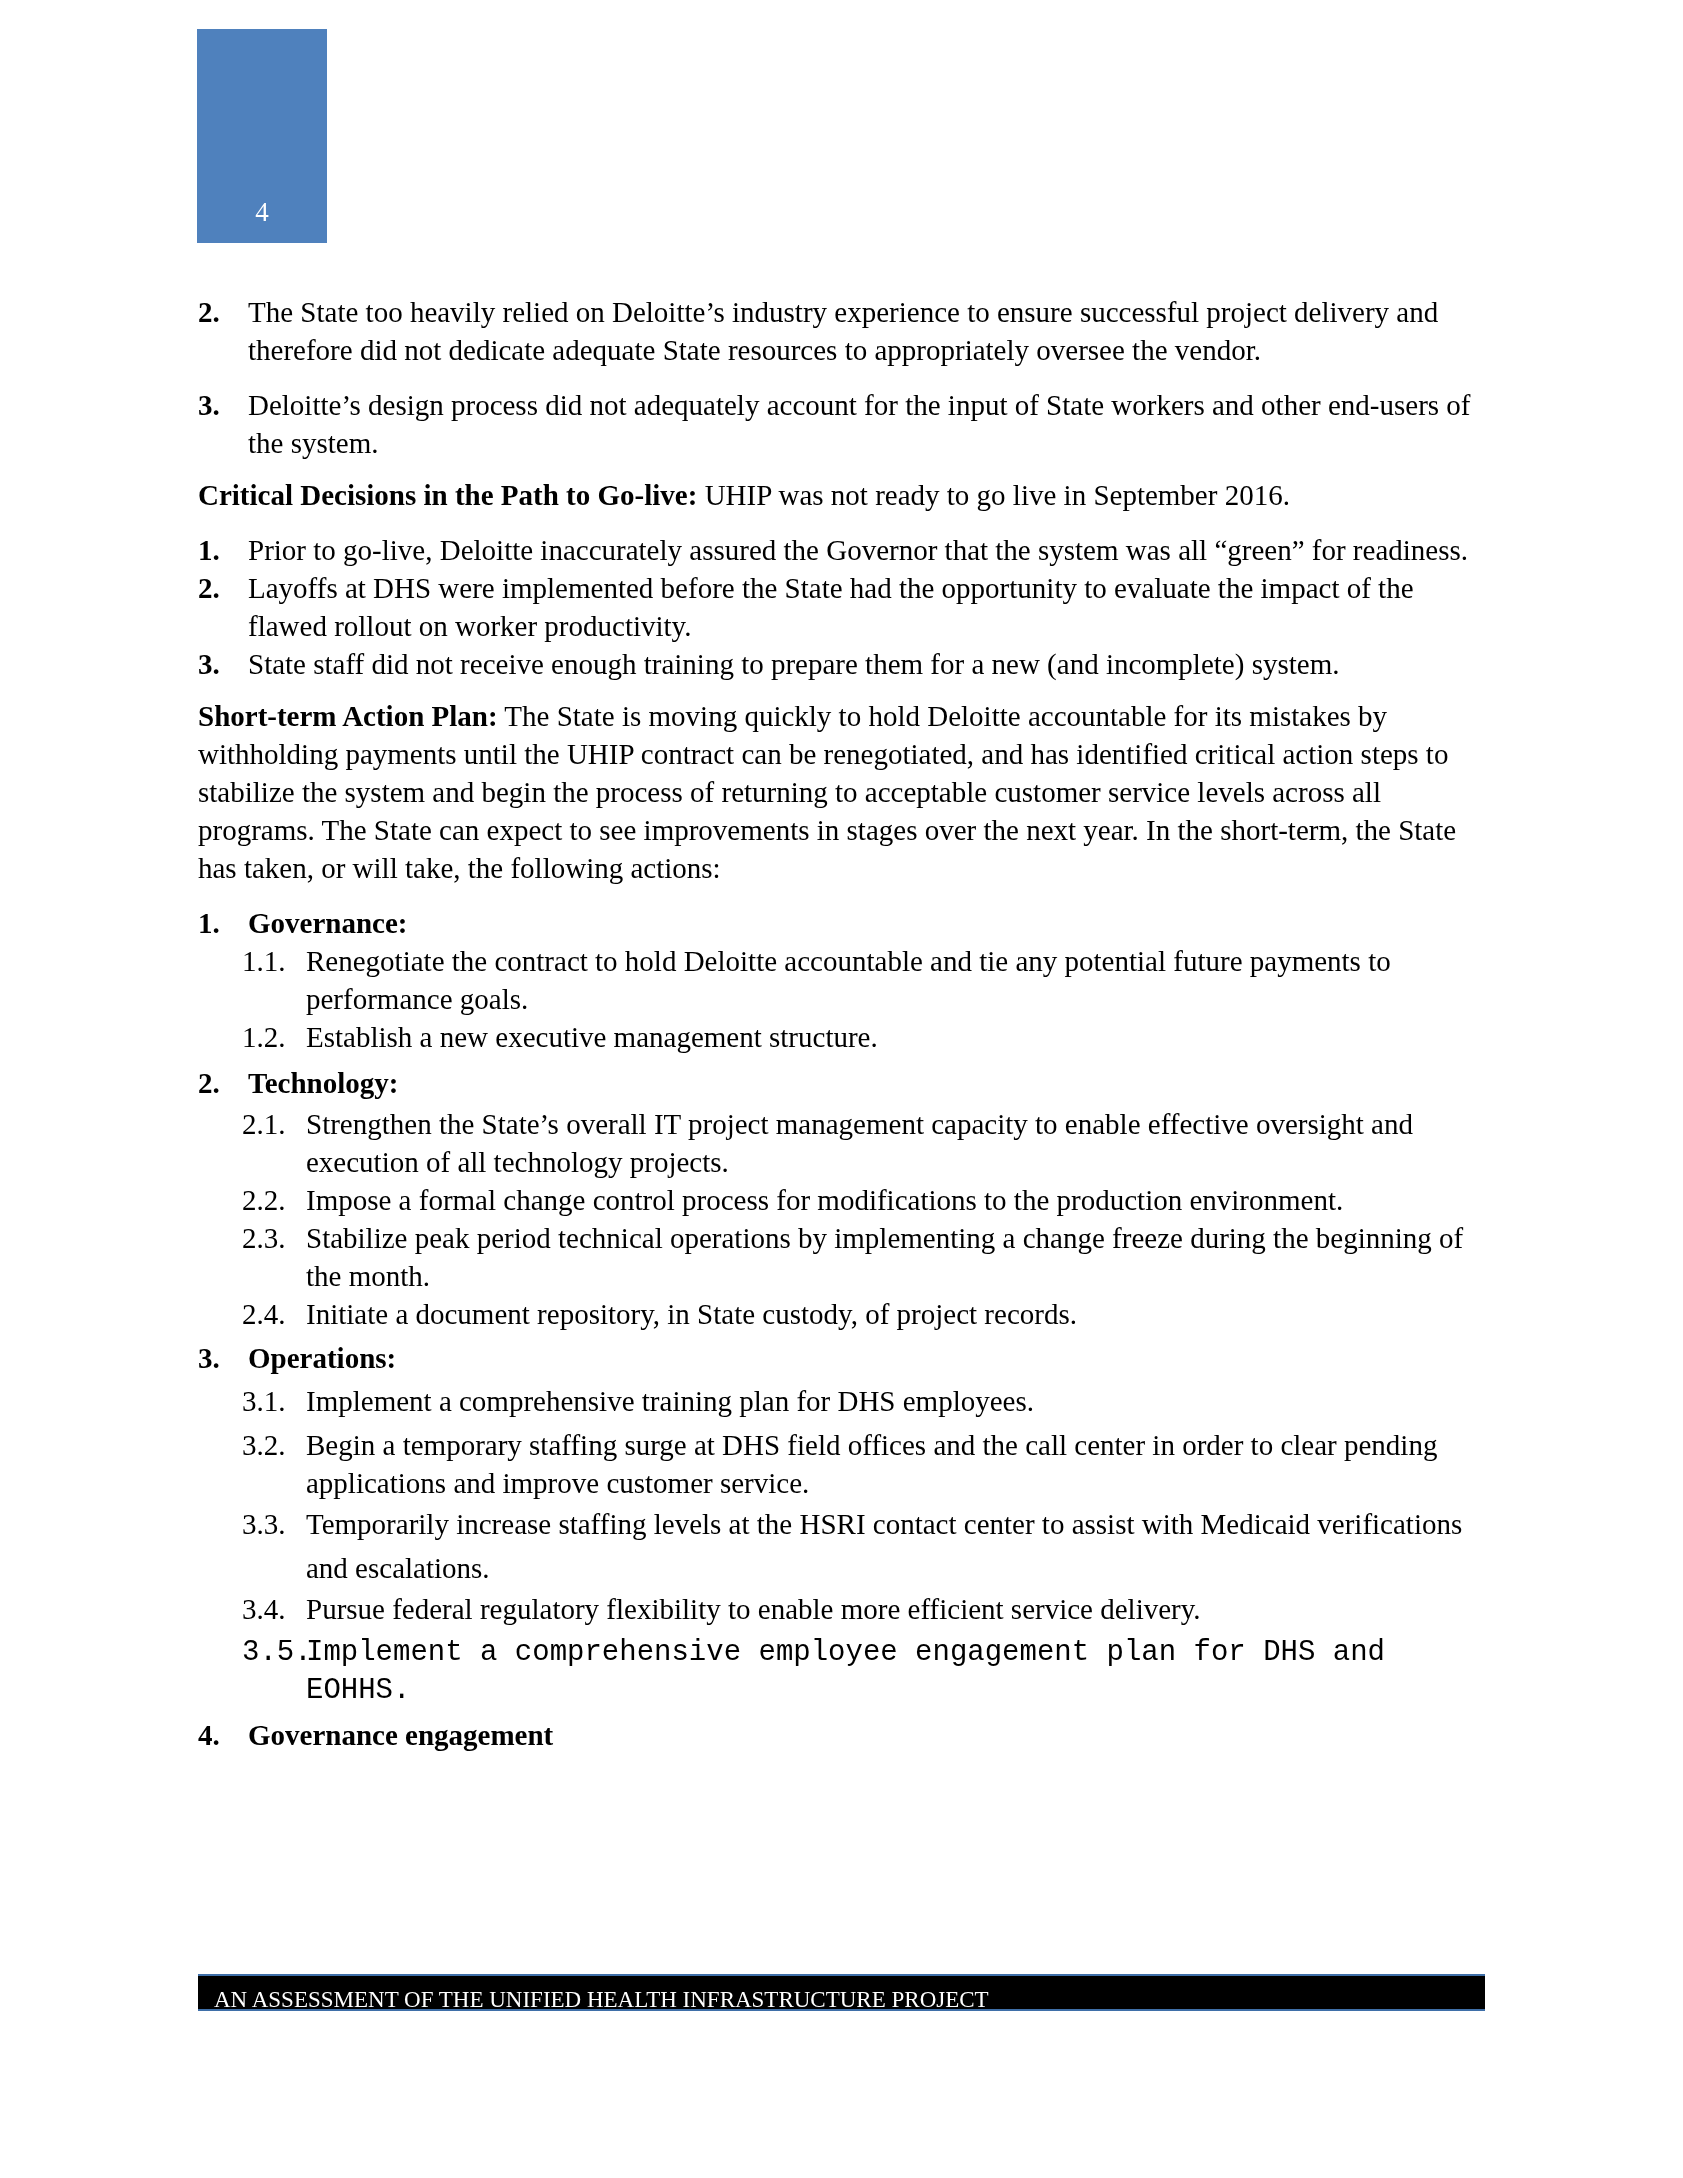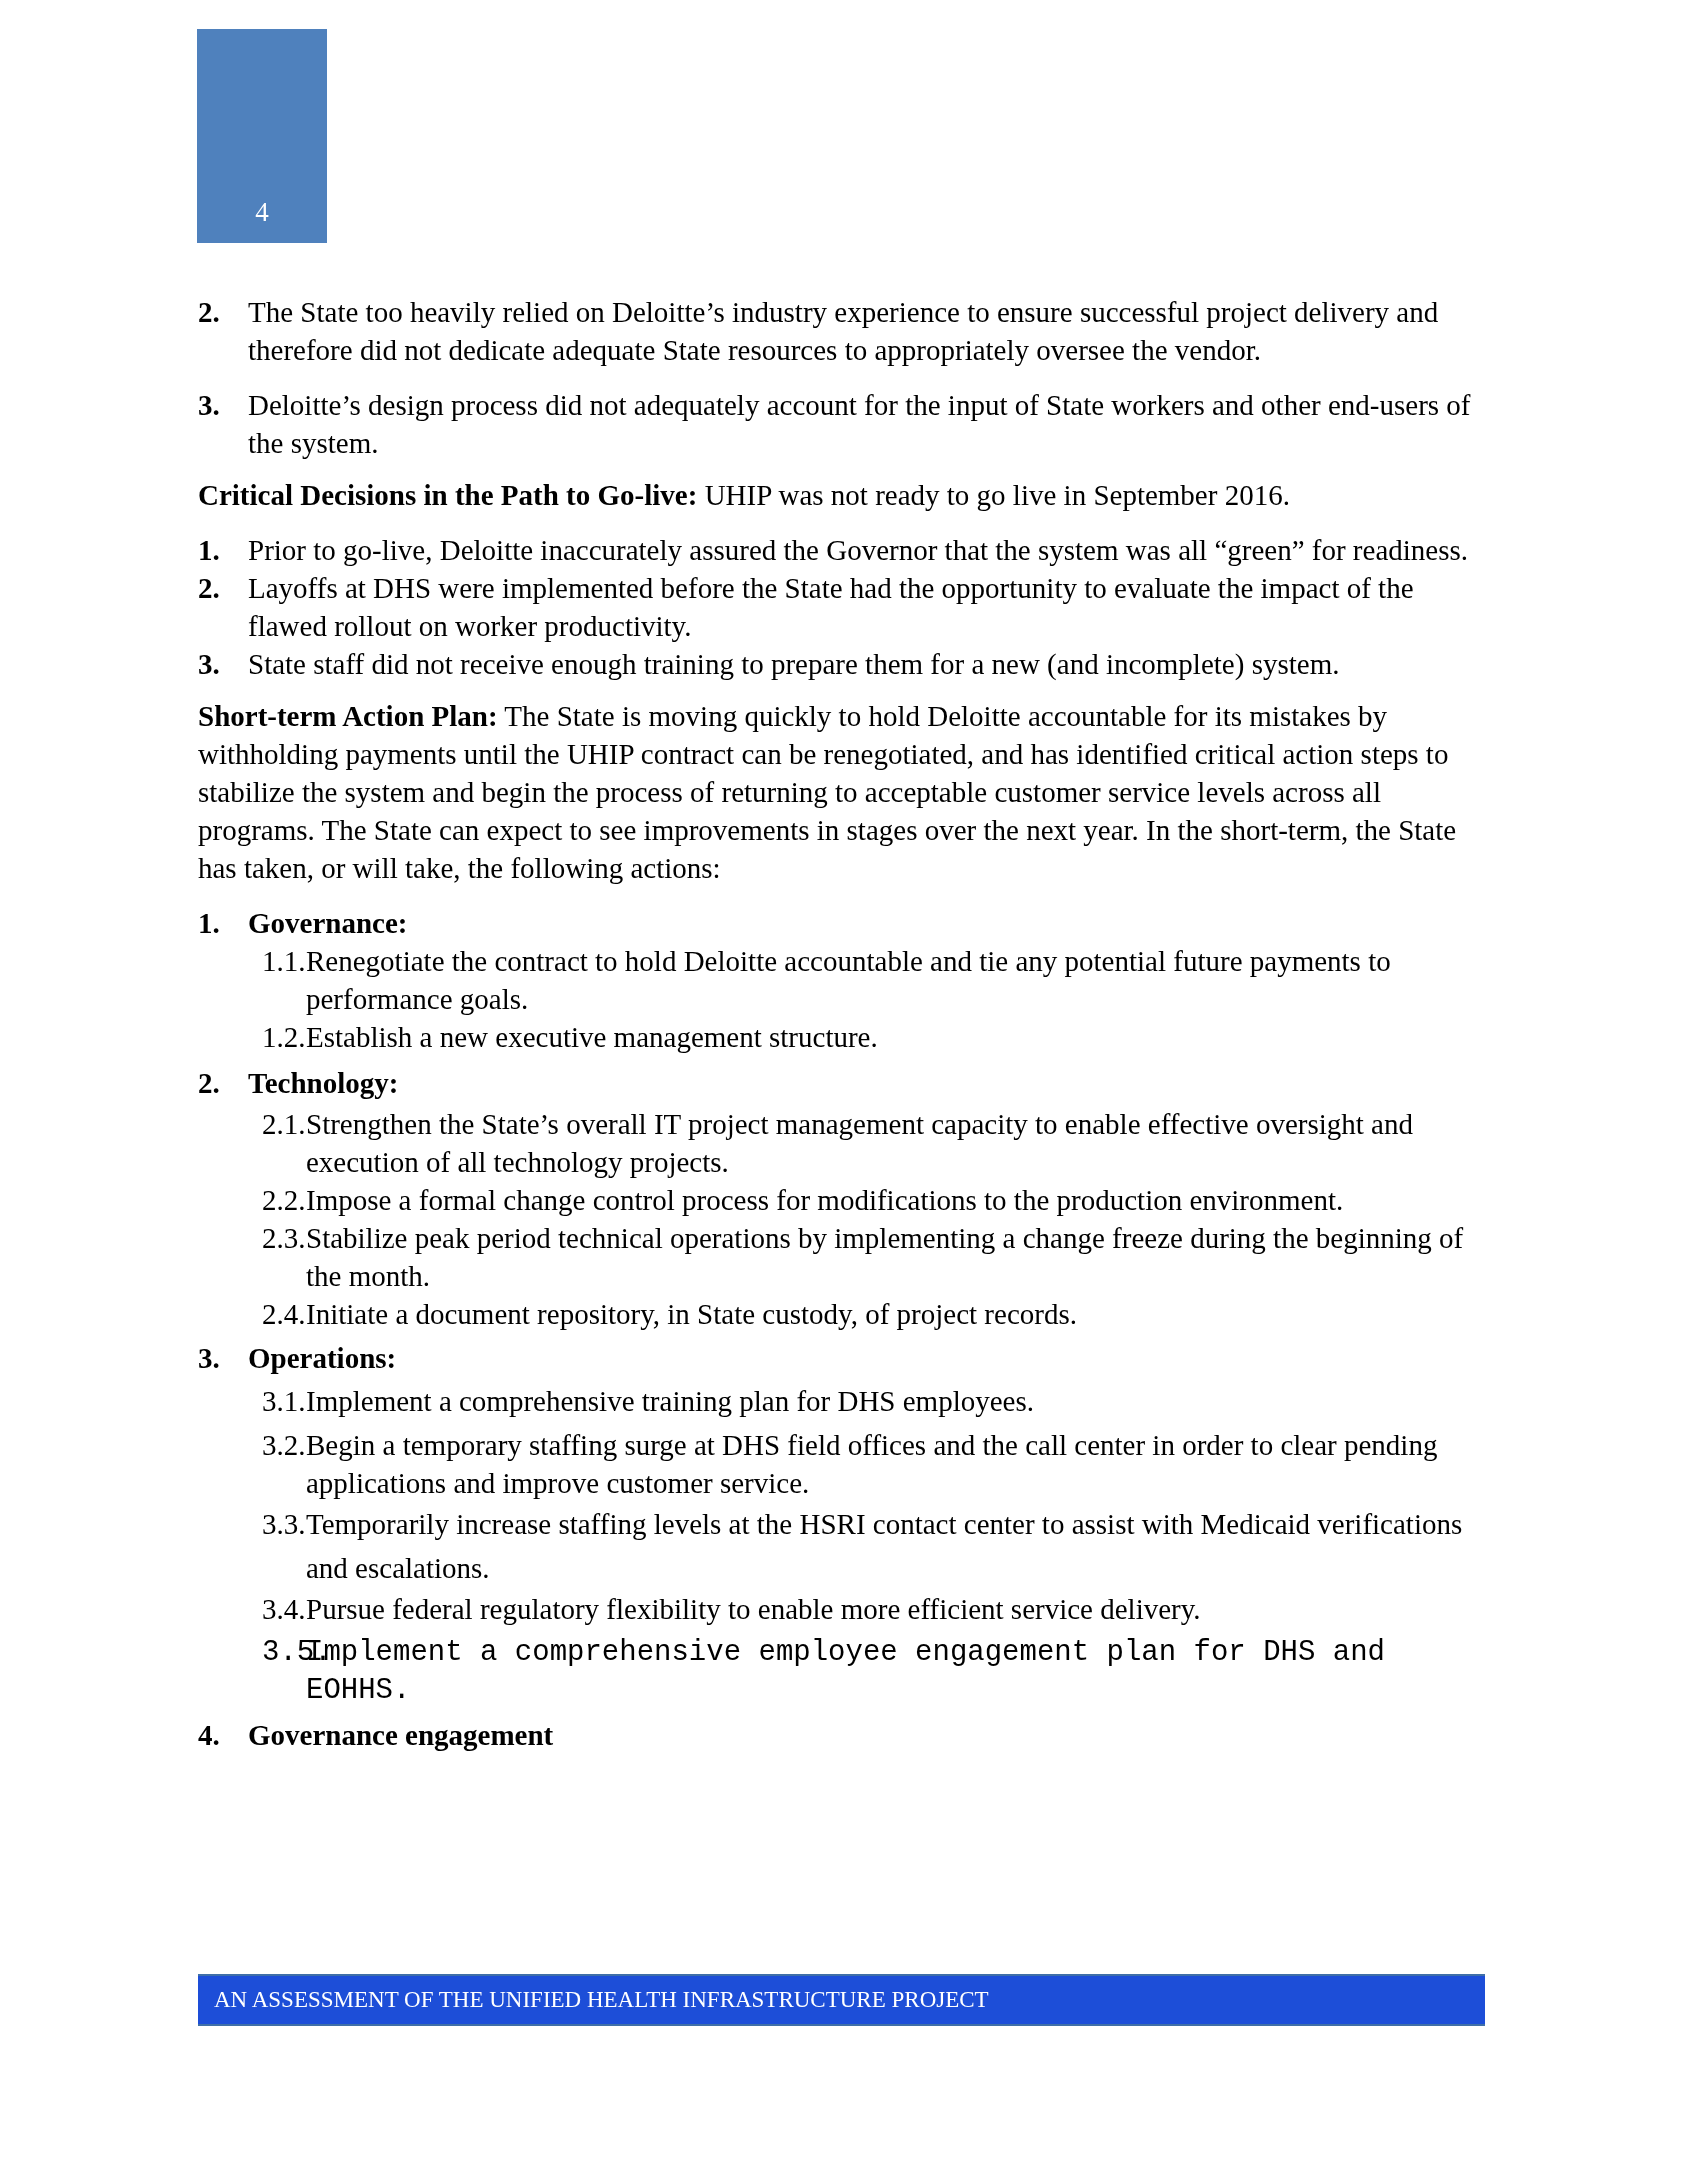--- a/index.html
+++ b/index.html
@@ -16,30 +16,30 @@
     position: absolute; left: 0; right: 0; bottom: 16px;
     text-align: center; color: #fff; font-size: 27px; line-height: 30px;
   }
   .content {
     position: absolute; left: 198px; top: 293px; width: 1292px;
     font-size: 29px; line-height: 38px;
   }
   .item { position: relative; padding-left: 50px; }
   .item .n { position: absolute; left: 0; top: 0; font-weight: bold; }
   .sub { position: relative; padding-left: 108px; }
-  .sub .n { position: absolute; left: 64px; top: 0; }
+  .sub .n { position: absolute; left: 44px; top: 0; }
   .head { position: relative; padding-left: 50px; font-weight: bold; }
   .head .n { position: absolute; left: 0; top: 0; }
   p { margin: 0; }
   b { font-weight: bold; }
   .gap-s { height: 17px; }
   .gap-m { height: 14px; }
   .footer-bar {
-    position: absolute; left: 198px; top: 1974px; width: 1287px; height: 52px;
-    background: #1d4ed8;
+    position: absolute; left: 198px; top: 1974px; width: 1287px; height: 37px;
+    background: #000000;
     border-top: 2px solid #3f6fa8; border-bottom: 2px solid #3f6fa8;
     box-sizing: border-box;
   }
   .footer-bar span {
     position: absolute; left: 16px; top: 10px; color: #fff;
     font-size: 23px; line-height: 28px;
   }
 </style>
 </head>
 <body>

